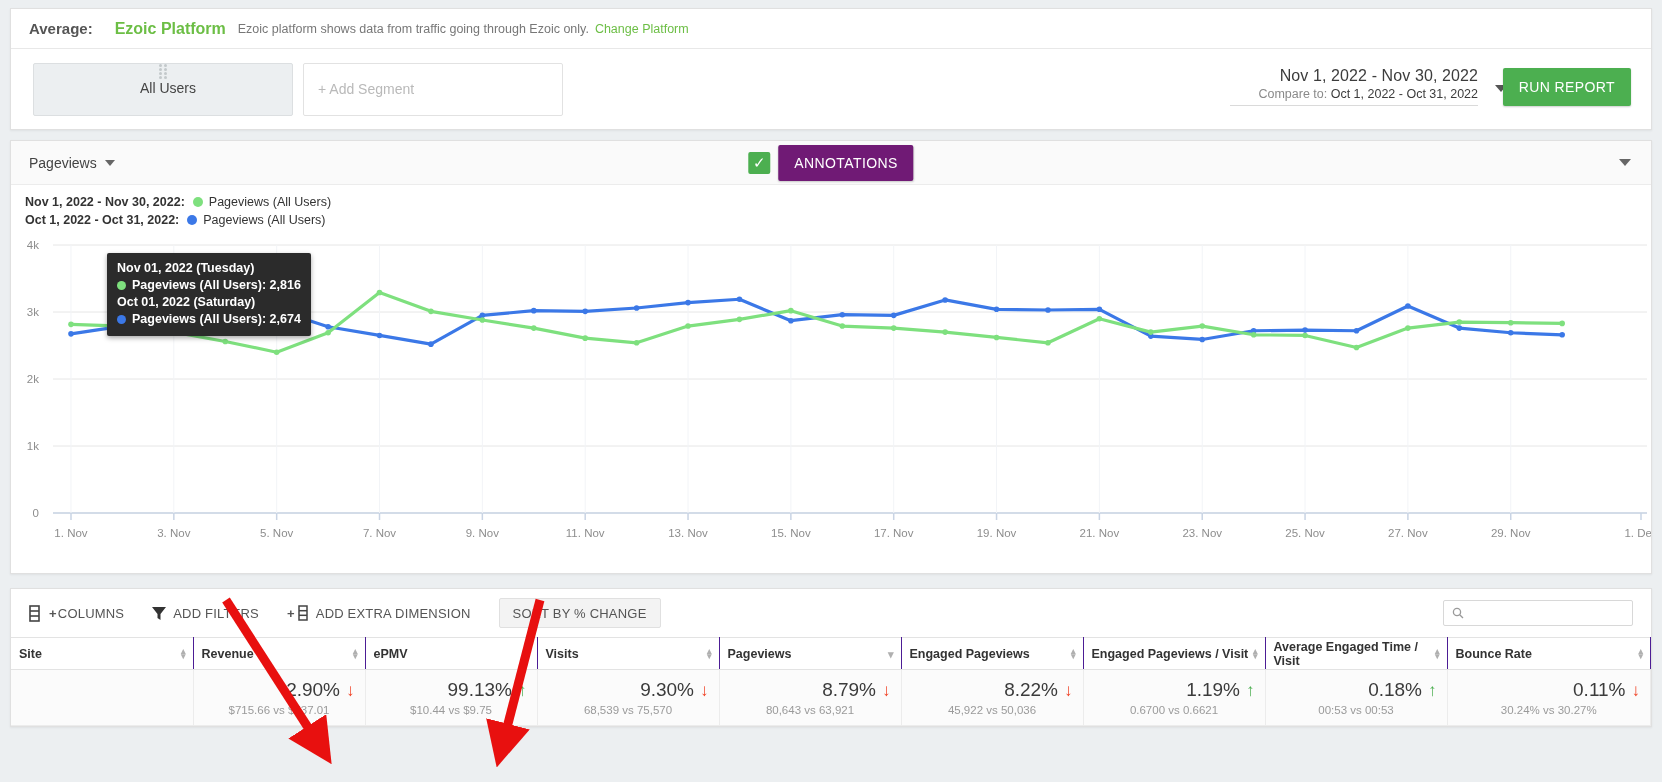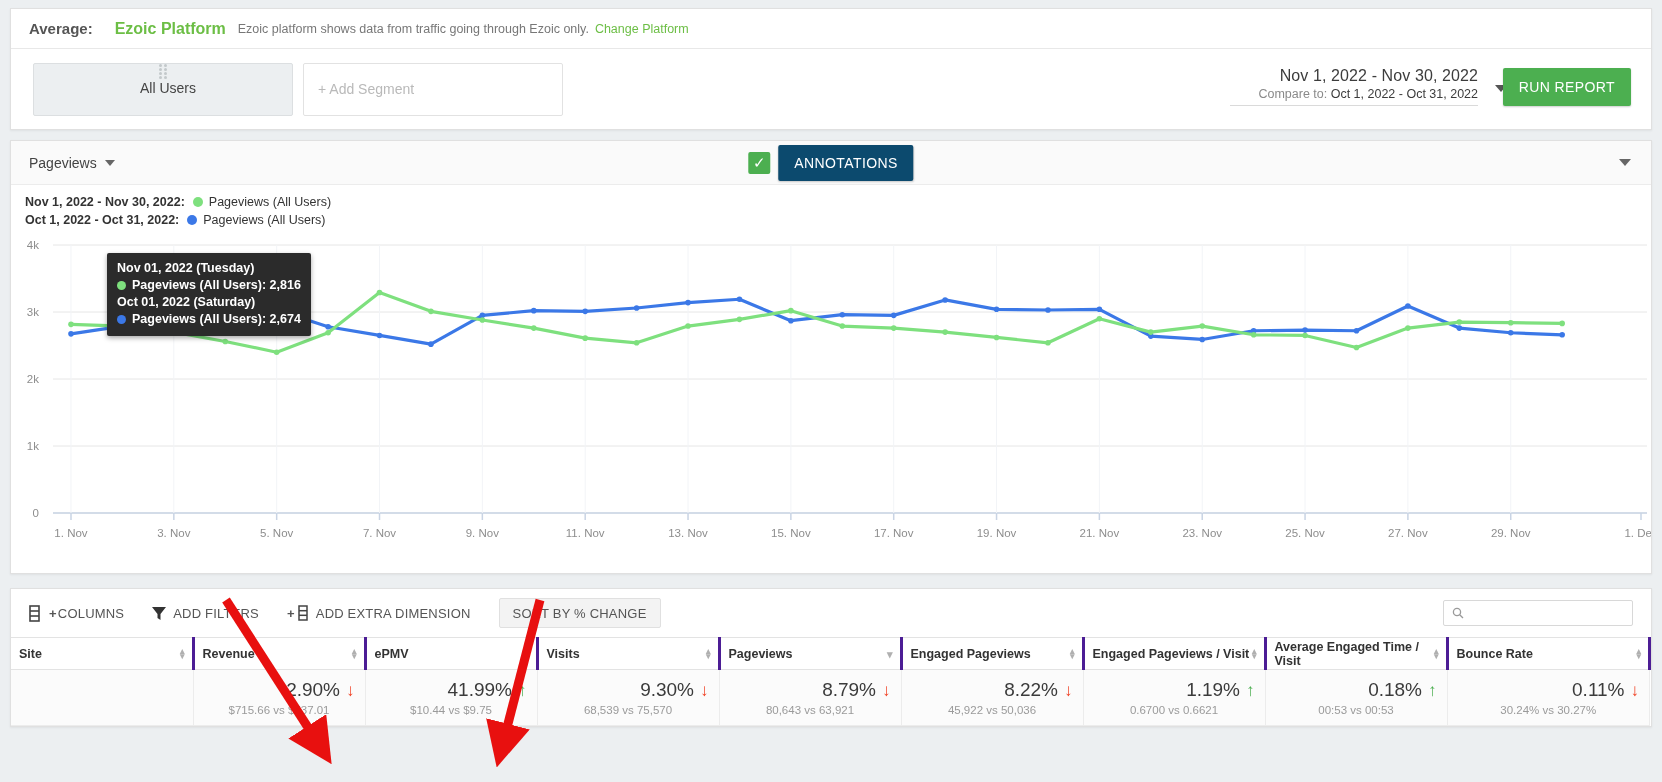--- a/index.html
+++ b/index.html
@@ -94,21 +94,21 @@
     position: relative; background: #fafafa;
   }
   .metric-select { font-size: 14px; color: #444; display: flex; align-items: center; cursor: pointer; }
   .metric-caret { margin-left: 8px; width:0;height:0;border-left:5px solid transparent;border-right:5px solid transparent;border-top:6px solid #666; }
   .ann-wrap { position: absolute; left: 50%; transform: translateX(-50%); display: flex; align-items: center; }
   .ann-check {
     width: 22px; height: 22px; background: #4caf50; border-radius: 2px;
     display:flex;align-items:center;justify-content:center;color:#fff;font-size:15px;margin-right:8px;
   }
   .ann-btn {
-    background: #0c4a6e; color: #fff; border: none; height: 36px; padding: 0 16px;
+    background: #701a75; color: #fff; border: none; height: 36px; padding: 0 16px;
     font-size: 14px; letter-spacing: .4px; font-family: inherit; cursor: pointer;
     border-radius: 2px; box-shadow: 0 1px 2px rgba(0,0,0,.2);
   }
   .toolbar-caret { position: absolute; right: 20px; width:0;height:0;border-left:6px solid transparent;border-right:6px solid transparent;border-top:7px solid #666; }
 
   .legend { padding: 10px 0 0 14px; font-size: 12.5px; }
   .legend-line { display: flex; align-items: center; margin-bottom: 4px; }
   .legend-date { font-weight: 700; color: #333; }
   .legend-dot { width: 10px; height: 10px; border-radius: 50%; margin: 0 6px 0 8px; display:inline-block; }
   .legend-name { color: #333; }
@@ -143,21 +143,21 @@
     position: absolute; right: 18px; width: 190px; height: 26px;
     border: 1px solid #d8d8d8; border-radius: 2px; display: flex; align-items: center;
     padding-left: 8px;
   }
   .search-box input { border: none; outline: none; font-size: 12px; width: 150px; font-family: inherit; }
 
   table.data { width: 100%; border-collapse: collapse; table-layout: fixed; }
   table.data th {
     border-top: 1px solid #e3e3e3;
     border-bottom: 1px solid #e3e3e3;
-    border-right: 3px solid #4c1d95;
+    border-right: 1px solid #4c1d95;
     height: 32px; font-size: 12.5px; font-weight: 700; color: #333;
     text-align: left; padding: 0 8px; position: relative; background: #fff;
   }
   table.data th .sorter {
     position: absolute; right: 7px; top: 50%; transform: translateY(-50%);
     display: flex; flex-direction: column; line-height: 5px; color: #b0b0b0; font-size: 9px;
   }
   table.data td {
     border-right: 1px solid #ececec; border-bottom: 1px solid #ececec;
     height: 56px; vertical-align: middle; padding: 0 10px; text-align: center;
@@ -487,21 +487,21 @@
             <td style="text-align: left;"></td>
             <td>
               <div class="cell-main">
                 <span>2.90%</span>
                 <span class="arrow-down">↓</span>
               </div>
               <div class="cell-sub">$715.66 vs $737.01</div>
             </td>
             <td>
               <div class="cell-main">
-                <span>41.99%</span>
+                <span>99.13%</span>
                 <span class="arrow-up">↑</span>
               </div>
               <div class="cell-sub">$10.44 vs $9.75</div>
             </td>
             <td>
               <div class="cell-main">
                 <span>9.30%</span>
                 <span class="arrow-down">↓</span>
               </div>
               <div class="cell-sub">68,539 vs 75,570</div>

